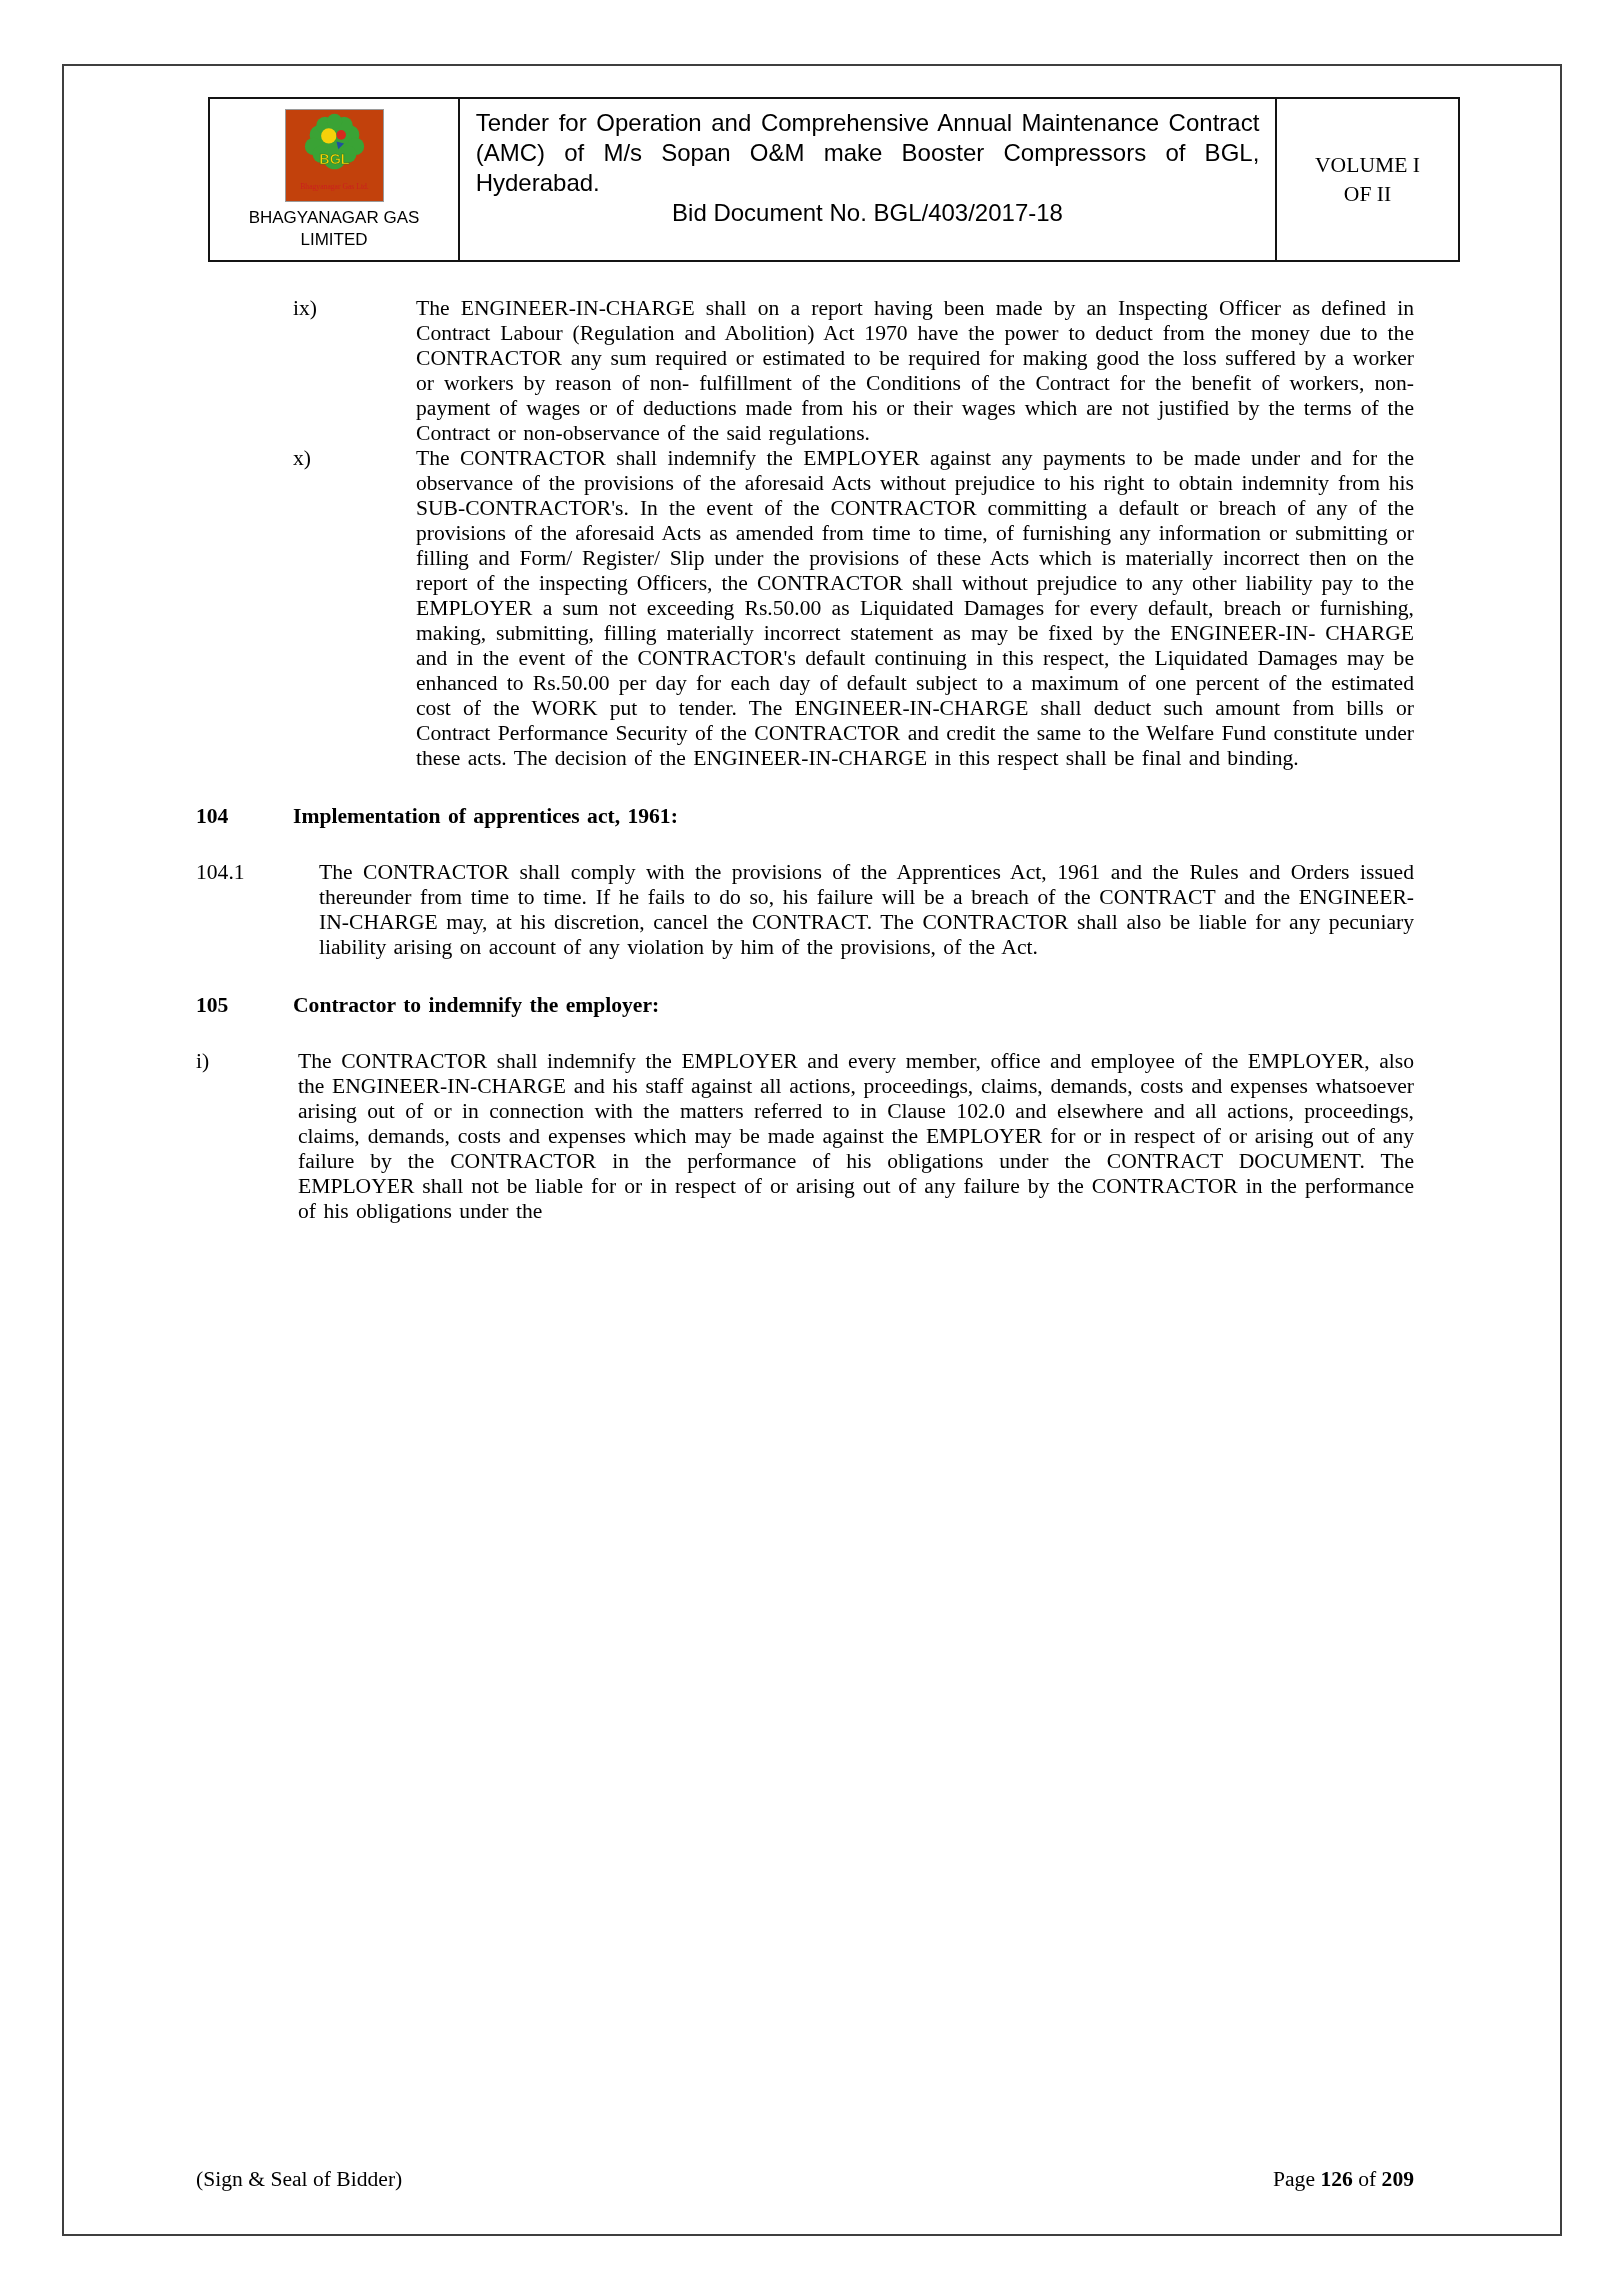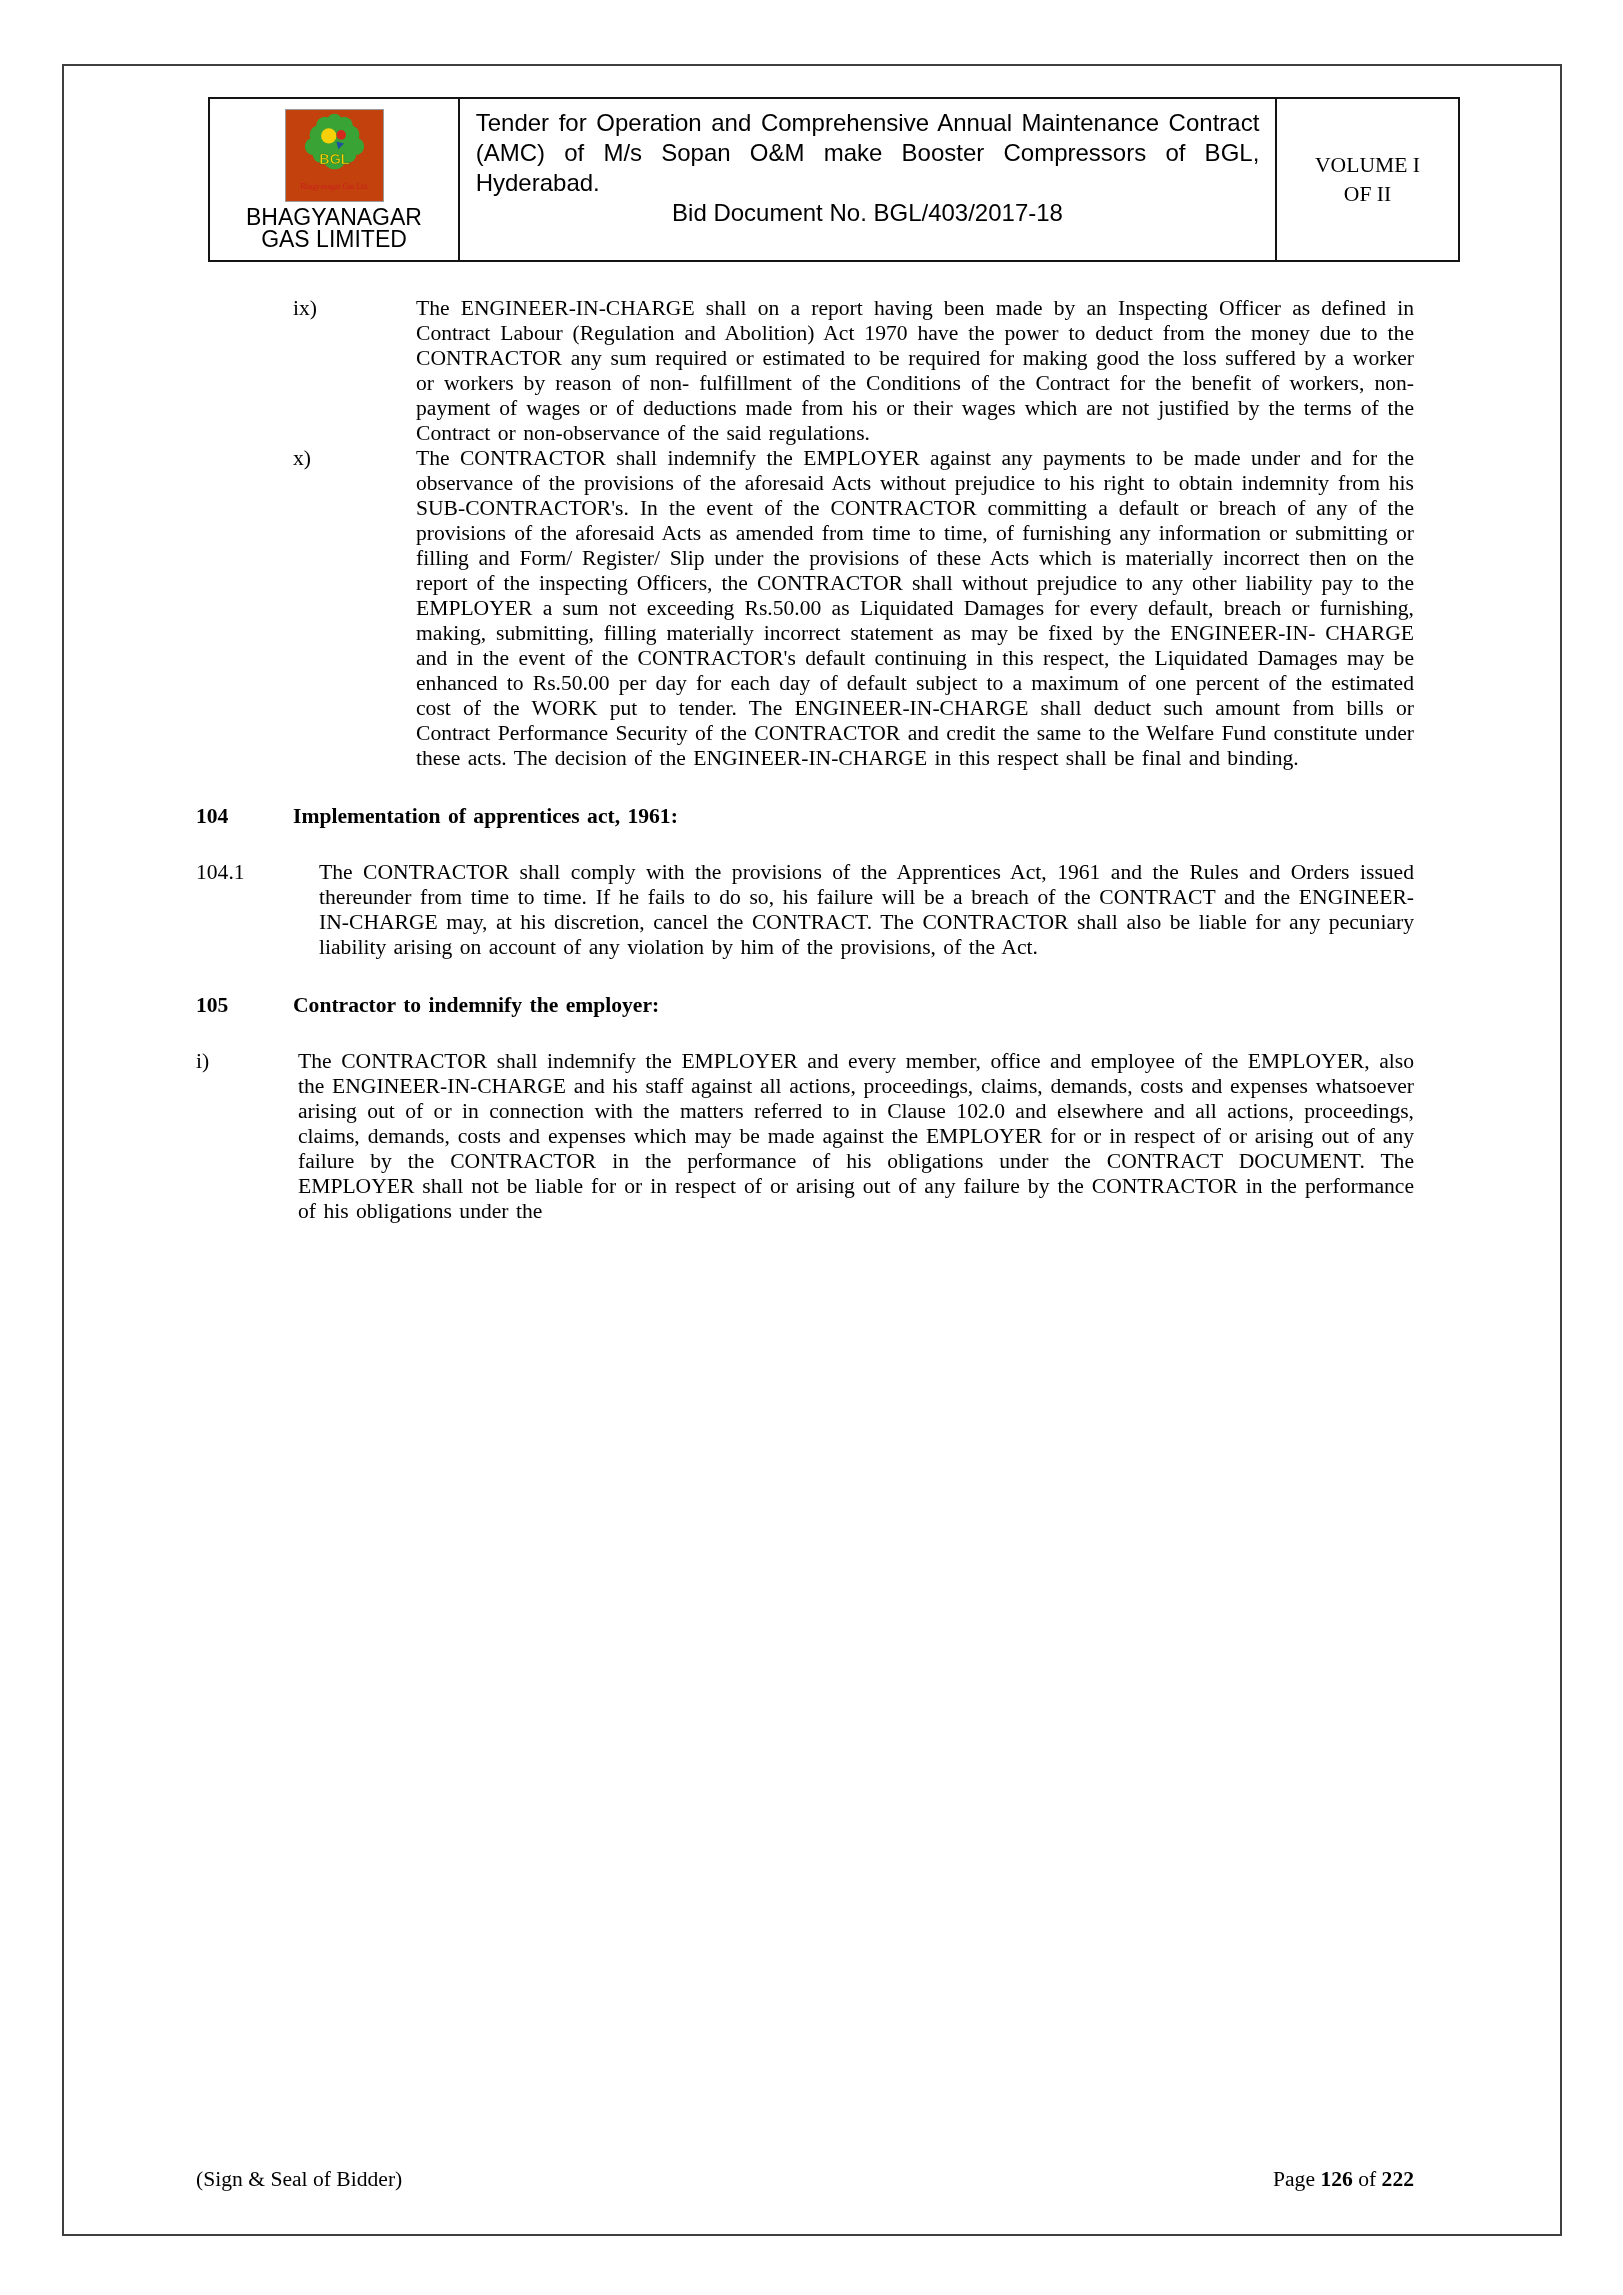--- a/index.html
+++ b/index.html
@@ -41,21 +41,21 @@
   }
   .logo-box {
     width: 99px; height: 93px;
     border: 1.3px solid #9a9a9a;
     display: flex; align-items: center; justify-content: center;
     background: #c2410c;
   }
   .org-name {
     margin-top: 5.2px;
     font-family: "Liberation Sans", sans-serif;
-    font-size: 23px; line-height: 21.6px;
+    font-size: 17px; line-height: 21.6px;
     text-align: center;
     max-width: 196px;
   }
   .cell-title {
     flex: 1;
     border-right: 2px solid #141414;
     padding: 9.2px 15.7px 6.5px 15.7px;
     font-family: "Liberation Sans", sans-serif;
     font-size: 24px; line-height: 30px;
   }
@@ -191,18 +191,18 @@
     </div>
 
   </main>
 
   <footer class="doc-footer">
     <span class="sign-seal">(Sign &amp; Seal of Bidder)</span>
     <span class="page-num">
       <span>Page</span>
       <b>126</b>
       <span>of</span>
-      <b>222</b>
+      <b>209</b>
     </span>
   </footer>
 
 </div>
 
 
 </body></html>

